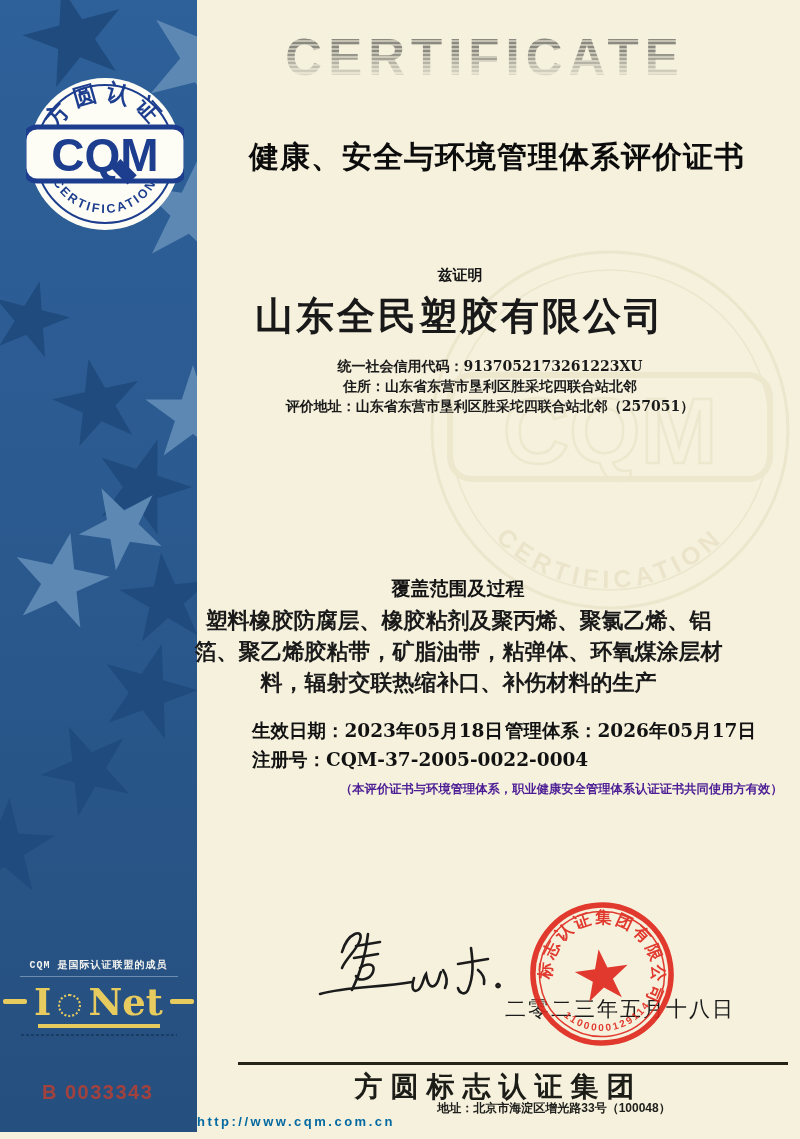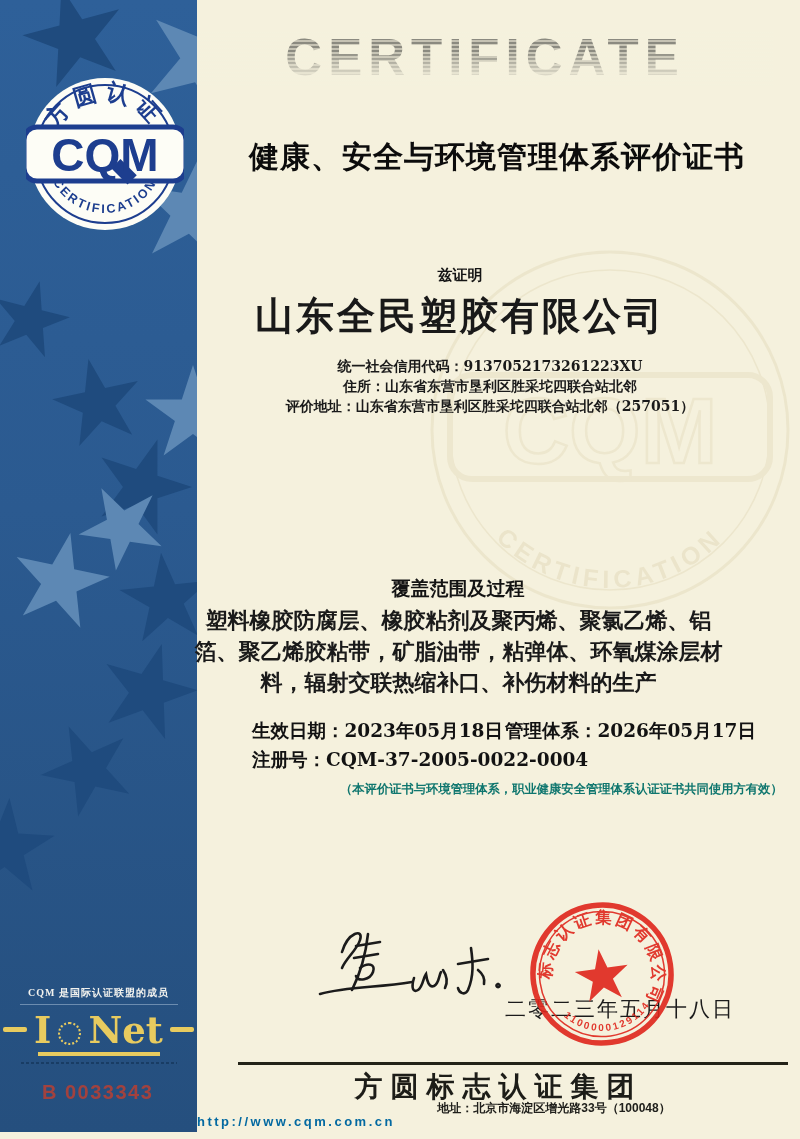--- a/index.html
+++ b/index.html
@@ -4,22 +4,22 @@
 <style>
   html,body{margin:0;padding:0;}
   .page{position:relative;width:800px;height:1139px;background:#f5f1dd;overflow:hidden;
         font-family:"DejaVu Serif","Liberation Serif",serif;}
   
   .sidebar{position:absolute;left:0;top:0;width:197px;height:1132px;overflow:hidden;
            background:linear-gradient(180deg,#2e6099 0%,#2b5a90 45%,#254f7e 100%);}
   .sidebar svg.stars{position:absolute;left:0;top:0;}
   .badge-wrap{position:absolute;left:26px;top:75px;}
   .iqnet{position:absolute;left:0;top:958px;width:197px;text-align:center;}
-  .iqnet .member{color:#f2f2ee;font-family:Liberation Serif, serif;font-weight:bold;
-                 font-size:10px;letter-spacing:1px;margin-top:28px;}
+  .iqnet .member{color:#f2f2ee;font-family:Liberation Mono, monospace;font-weight:bold;
+                 font-size:10px;letter-spacing:1px;}
   .iqnet .member-rule{width:158px;height:1px;margin:4px auto 0;background:rgba(165,190,215,.55);}
   .iqnet .logo-row{display:flex;align-items:flex-start;justify-content:center;gap:7px;margin-top:7px;height:38px;}
   .iqnet .dash{width:24px;height:5px;border-radius:2px;background:#e8cb5f;margin-top:15px;}
   .iqnet .glyph{color:#e8cb5f;font-weight:bold;font-size:37px;line-height:36px;
                 font-family:"DejaVu Serif","Liberation Serif",serif;}
   .iqnet .qdots{width:19px;height:19px;border:2.5px dotted #e8cb5f;border-radius:50%;margin-top:10px;}
   .iqnet .underline{width:122px;height:3.5px;background:#e8cb5f;margin:2px auto 0;}
   .iqnet .tagline{width:156px;height:2px;margin:6px auto 0;opacity:.85;
        background:repeating-linear-gradient(90deg,#16395f 0 3px,transparent 3px 5px);}
   .side-serial{position:absolute;left:42px;top:1081px;color:rgba(180,64,54,.88);
@@ -46,21 +46,21 @@
       font-weight:bold;font-size:14px;line-height:20px;color:#1a1a1a;}
   .body-par{position:absolute;left:228px;top:437px;width:553px;text-align:justify;
       font-weight:bold;font-size:19px;line-height:29px;color:#131313;text-indent:2em;margin:0;}
   .scope-h{position:absolute;left:170px;top:576px;width:576px;text-align:center;
       font-weight:bold;font-size:19px;color:#131313;}
   .scope-t{position:absolute;left:186px;top:605px;width:545px;text-align:center;
       font-weight:bold;font-size:22px;line-height:31px;color:#1a1a1a;}
   .d-eff{position:absolute;left:252px;top:718px;font-weight:bold;font-size:18.5px;color:#121212;}
   .d-exp{position:absolute;left:505px;top:718px;font-weight:bold;font-size:18.5px;color:#121212;}
   .d-reg{position:absolute;left:252px;top:747px;font-weight:bold;font-size:18.5px;color:#121212;}
-  .note{position:absolute;left:340px;top:781px;font-weight:bold;font-size:12.3px;color:#0f766e;}
+  .note{position:absolute;left:340px;top:781px;font-weight:bold;font-size:12.3px;color:#4c1d95;}
   .signature{position:absolute;left:312px;top:918px;}
   .issue-date{position:absolute;left:505px;top:995px;font-size:21px;letter-spacing:2px;color:#1b1b1b;z-index:1;}
   .seal{position:absolute;left:527px;top:899px;opacity:.9;z-index:2;}
   .foot-rule{position:absolute;left:238px;top:1062px;width:550px;height:3px;background:#232318;}
   .foot-org{position:absolute;left:197px;top:1068px;width:603px;text-align:center;
       font-weight:bold;font-size:28px;letter-spacing:8px;color:#1d1d18;}
   .foot-addr{position:absolute;left:197px;top:1100px;width:714px;text-align:center;
       font-family:"Liberation Sans",sans-serif;font-weight:bold;font-size:12px;color:#20201c;}
   .foot-web{position:absolute;left:197px;top:1114px;width:493px;text-align:left;
       font-family:"Liberation Sans",sans-serif;font-weight:bold;font-size:13px;letter-spacing:2.5px;color:#0369a1;}

